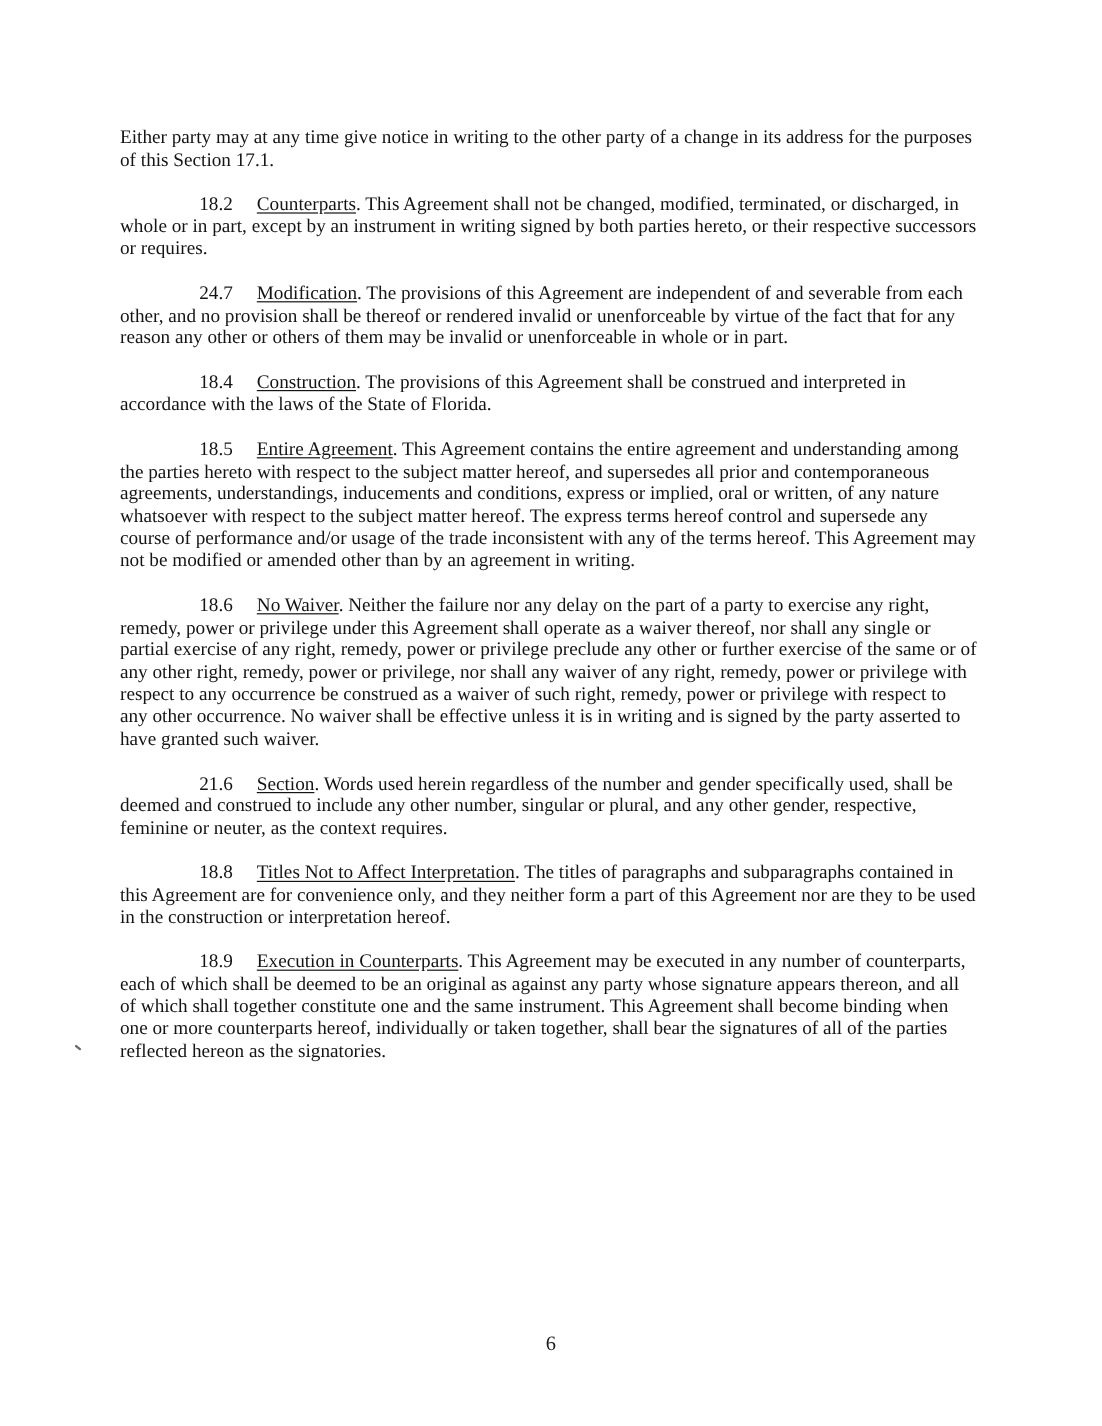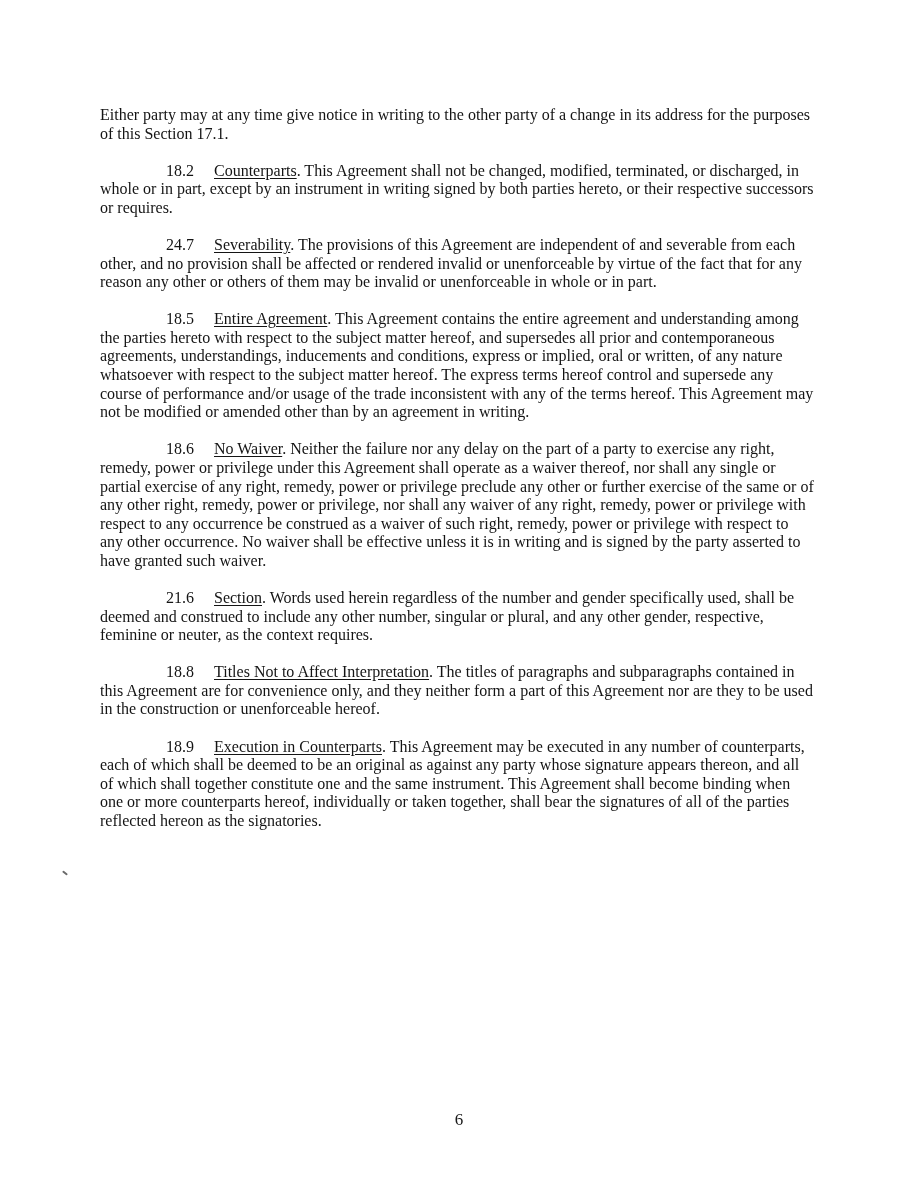--- a/index.html
+++ b/index.html
@@ -62,38 +62,41 @@
 
 <div class="page-content">
 
   <p class="para">Either party may at any time give notice in writing to the other party of a change in its address for the purposes of this Section 17.1.</p>
 
   <p class="para section">
     <span class="num">18.2</span><span class="heading">Counterparts</span><span>. This Agreement shall not be changed, modified, terminated, or discharged, in whole or in part, except by an instrument in writing signed by both parties hereto, or their respective successors or requires.</span>
   </p>
 
   <p class="para section">
-    <span class="num">24.7</span><span class="heading">Severability</span><span>. The provisions of this Agreement are independent of and severable from each other, and no provision shall be affected or rendered invalid or unenforceable by virtue of the fact that for any reason any other or others of them may be invalid or unenforceable in whole or in part.</span>
+    <span class="num">24.7</span><span class="heading">Modification</span><span>. The provisions of this Agreement are independent of and severable from each other, and no provision shall be thereof or rendered invalid or unenforceable by virtue of the fact that for any reason any other or others of them may be invalid or unenforceable in whole or in part.</span>
   </p>
 
+  <p class="para section">
+    <span class="num">18.4</span><span class="heading">Construction</span><span>. The provisions of this Agreement shall be construed and interpreted in accordance with the laws of the State of Florida.</span>
+  </p>
 
   <p class="para section">
     <span class="num">18.5</span><span class="heading">Entire Agreement</span><span>. This Agreement contains the entire agreement and understanding among the parties hereto with respect to the subject matter hereof, and supersedes all prior and contemporaneous agreements, understandings, inducements and conditions, express or implied, oral or written, of any nature whatsoever with respect to the subject matter hereof. The express terms hereof control and supersede any course of performance and/or usage of the trade inconsistent with any of the terms hereof. This Agreement may not be modified or amended other than by an agreement in writing.</span>
   </p>
 
   <p class="para section">
     <span class="num">18.6</span><span class="heading">No Waiver</span><span>. Neither the failure nor any delay on the part of a party to exercise any right, remedy, power or privilege under this Agreement shall operate as a waiver thereof, nor shall any single or partial exercise of any right, remedy, power or privilege preclude any other or further exercise of the same or of any other right, remedy, power or privilege, nor shall any waiver of any right, remedy, power or privilege with respect to any occurrence be construed as a waiver of such right, remedy, power or privilege with respect to any other occurrence. No waiver shall be effective unless it is in writing and is signed by the party asserted to have granted such waiver.</span>
   </p>
 
   <p class="para section">
     <span class="num">21.6</span><span class="heading">Section</span><span>. Words used herein regardless of the number and gender specifically used, shall be deemed and construed to include any other number, singular or plural, and any other gender, respective, feminine or neuter, as the context requires.</span>
   </p>
 
   <p class="para section">
-    <span class="num">18.8</span><span class="heading">Titles Not to Affect Interpretation</span><span>. The titles of paragraphs and subparagraphs contained in this Agreement are for convenience only, and they neither form a part of this Agreement nor are they to be used in the construction or unenforceable hereof.</span>
+    <span class="num">18.8</span><span class="heading">Titles Not to Affect Interpretation</span><span>. The titles of paragraphs and subparagraphs contained in this Agreement are for convenience only, and they neither form a part of this Agreement nor are they to be used in the construction or interpretation hereof.</span>
   </p>
 
   <p class="para section">
     <span class="num">18.9</span><span class="heading">Execution in Counterparts</span><span>. This Agreement may be executed in any number of counterparts, each of which shall be deemed to be an original as against any party whose signature appears thereon, and all of which shall together constitute one and the same instrument. This Agreement shall become binding when one or more counterparts hereof, individually or taken together, shall bear the signatures of all of the parties reflected hereon as the signatories.</span>
   </p>
 
 </div>
 
 <div class="scan-artifact"></div>
 

